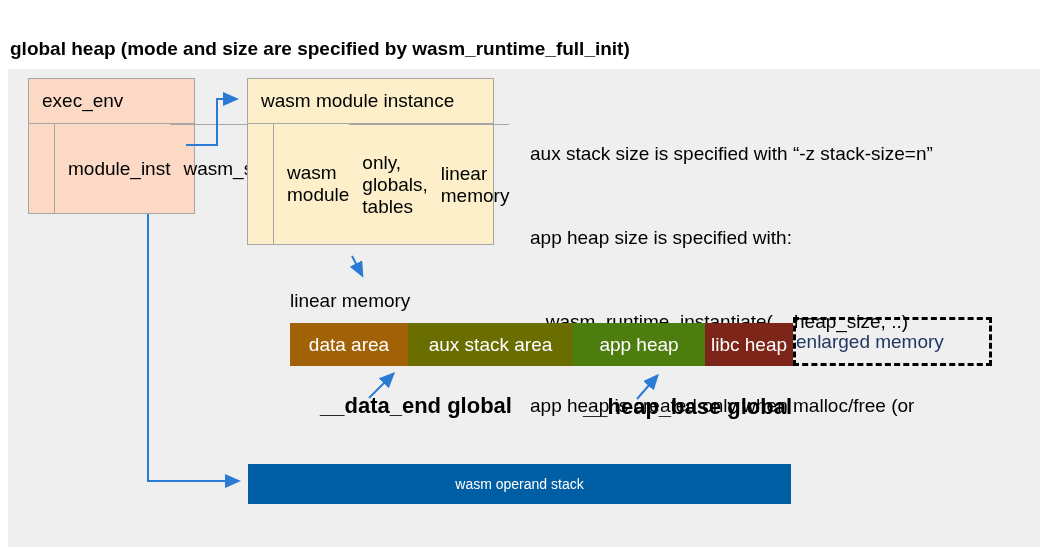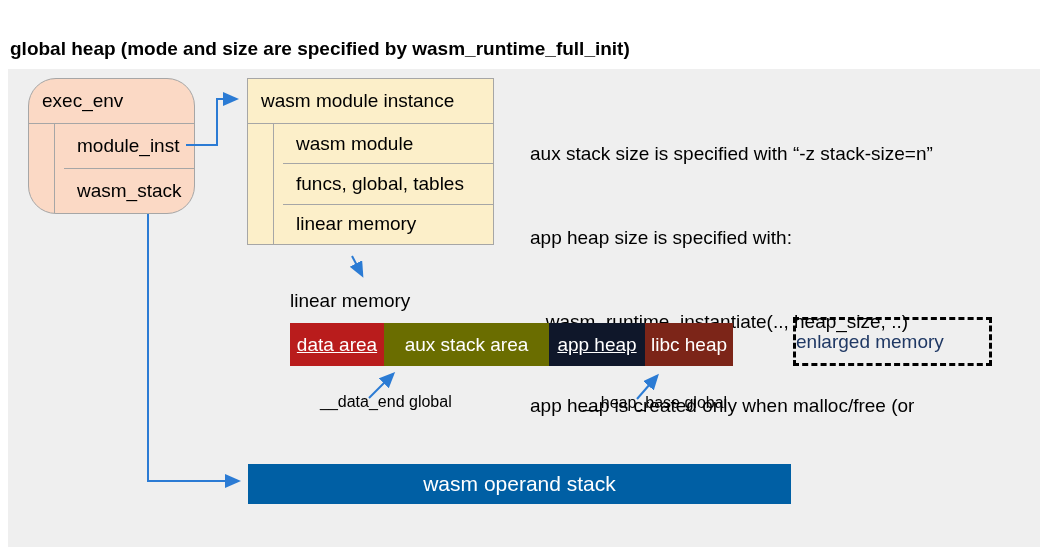--- a/index.html
+++ b/index.html
@@ -13,49 +13,49 @@
     position:absolute;left:10px;top:6px;font-size:19px;font-weight:600;
     white-space:nowrap;
   }
   .panel{
     position:absolute;left:8px;top:37px;width:1032px;height:494px;
     background:#efefef;
   }
   
   .struct-box{position:absolute;border:1px solid #a6a6a6;box-sizing:border-box;
     display:flex;flex-direction:column;font-size:19px;}
-  .exec{left:28px;top:46px;width:167px;height:136px;background:#fbd9c5;border-radius:28px;}
+  .exec{left:28px;top:46px;width:167px;height:136px;background:#fbd9c5;}
   .modinst{left:247px;top:46px;width:247px;height:167px;background:#fcefc9;}
   .struct-header{height:44px;display:flex;align-items:center;padding-left:13px;
     box-sizing:border-box;flex:none;}
   .struct-body{flex:1;display:flex;border-top:1px solid #a6a6a6;min-height:0;}
   .gutter{width:25px;flex:none;}
-  .cells{flex:1;display:flex;flex-direction:column;border-left:1px solid #a6a6a6;padding-left:9px;}
+  .cells{flex:1;display:flex;flex-direction:row;border-left:1px solid #a6a6a6;}
   .cell{flex:1;display:flex;align-items:center;padding-left:13px;}
   .cell + .cell{border-top:1px solid #a6a6a6;}
   
   .notes{position:absolute;font-size:19px;line-height:28px;white-space:pre;}
   .notes-right{left:530px;top:52px;}
   .notes-bottom{left:187px;top:481px;line-height:25px;}
   .lm-label{position:absolute;left:290px;top:258px;font-size:19px;}
   
   .membar{position:absolute;left:290px;top:291px;height:43px;display:flex;}
   .seg{height:100%;display:flex;align-items:center;justify-content:center;
     color:#ffffff;font-size:19px;white-space:nowrap;}
   .enlarged{
     position:absolute;left:793px;top:285px;width:199px;height:49px;
     border:3px dashed #000;box-sizing:border-box;
     display:flex;align-items:center;justify-content:flex-start;
     font-size:19px;background:transparent;
   }
-  .ann{position:absolute;font-size:16px;white-space:nowrap;}
+  .ann{position:absolute;font-size:22px;white-space:nowrap;font-weight:bold;}
   .opstack{
     position:absolute;left:248px;top:432px;width:543px;height:40px;
     display:flex;align-items:center;justify-content:center;
-    color:#ffffff;font-size:21px;
+    color:#ffffff;font-size:14px;
   }
   .arrows{position:absolute;left:0;top:0;width:1054px;height:547px;
     pointer-events:none;}
 </style>
 </head>
 <body>
 
 <div class="page">
 
   <div class="title">global heap (mode and size are specified by wasm_runtime_full_init)</div>
@@ -72,40 +72,40 @@
       </div>
     </div>
   </div>
 
   <div class="struct-box modinst">
     <div class="struct-header">wasm module instance</div>
     <div class="struct-body">
       <div class="gutter"></div>
       <div class="cells">
         <div class="cell">wasm module</div>
-        <div class="cell">funcs, global, tables</div>
+        <div class="cell">only, globals, tables</div>
         <div class="cell">linear memory</div>
       </div>
     </div>
   </div>
 
   <div class="notes notes-right">
     <div>aux stack size is specified with “-z stack-size=n”</div>
     <div>app heap size is specified with:</div>
     <div>   wasm_runtime_instantiate(.., heap_size, ..)</div>
     <div>app heap is created only when malloc/free (or</div>
     
   </div>
 
   <div class="lm-label">linear memory</div>
 
   <div class="membar">
-    <div class="seg" style="width: 94px; background: #b91c1c; text-decoration: underline;">data area</div>
+    <div class="seg" style="width: 118px; background: #a16207;">data area</div>
     <div class="seg" style="width: 165px; background: rgb(106, 109, 0);">aux stack area</div>
-    <div class="seg" style="width: 96px; background: #0f172a; text-decoration: underline;">app heap</div>
+    <div class="seg" style="width: 132px; background: #4d7c0f;">app heap</div>
     <div class="seg" style="width: 88px; background: rgb(124, 37, 24);">libc heap</div>
   </div>
 
   <div class="enlarged">
     <span style="color: rgb(31, 56, 100);">enlarged memory</span>
   </div>
 
   <div class="ann" style="left:320px;top:361px">__data_end global</div>
   <div class="ann" style="left:583px;top:362px">__heap_base global</div>
 

